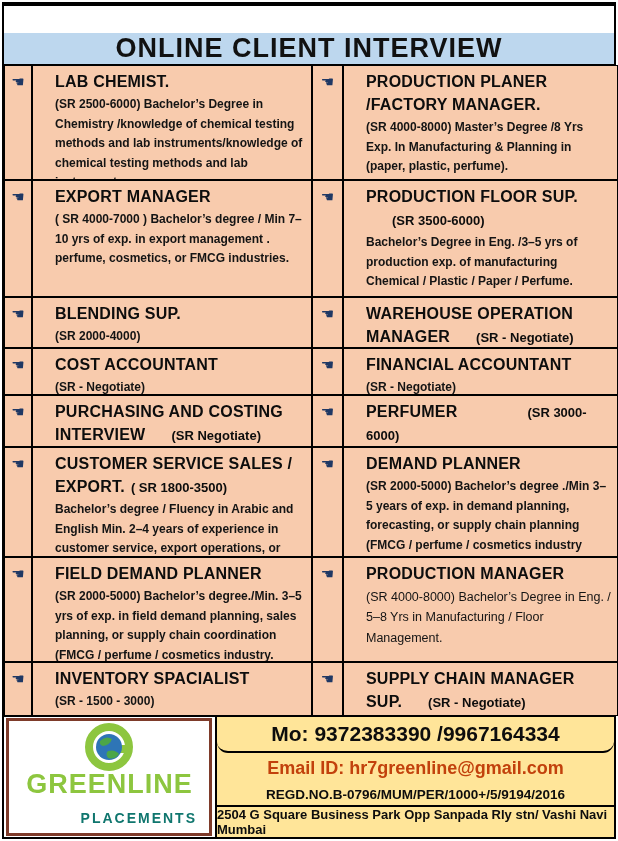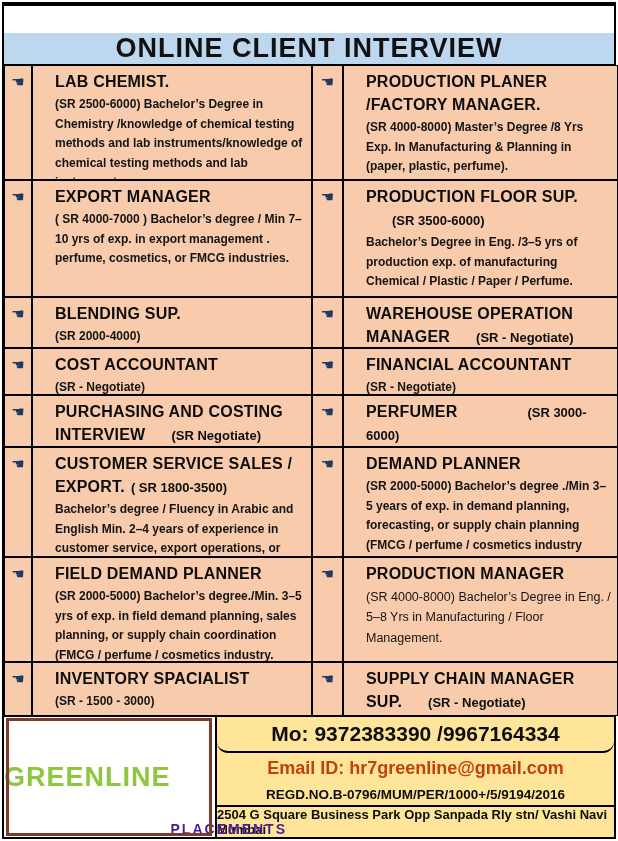--- a/index.html
+++ b/index.html
@@ -43,29 +43,29 @@
   .content-cell { padding:4px 3px 2px 22px; }
   .jtitle { font-weight:800; font-size:16px; color:#0d0d0d; line-height:1.45; letter-spacing:0.2px; }
   .sal { font-weight:700; font-size:13px; margin-left:26px; letter-spacing:0; }
   .jdetail { font-weight:700; font-size:12px; line-height:1.62; color:#141414; margin-top:2px; padding-right:3px; }
   .jdetail.light { font-weight:400; font-size:12.5px; }
 
   
   .footer { flex:1; display:flex; background:#ffe599; border-top:1px solid #000; }
   .logo-box {
     width:213px; background:#fff; border-right:2px solid #000;
-    display:flex; flex-direction:row; align-items:center;
+    display:flex; flex-direction:column; align-items:center;
     padding-top:2px; position:relative;
   }
   .logo-frame {
     position:absolute; inset:1px 3px 1px 2px; border:3px solid #7e3b2a; pointer-events:none;
   }
   .logo-mark { margin-top:2px; }
   .brand { font-weight:800; font-size:27px; color:#8dc63f; letter-spacing:1px; line-height:1; margin-top:-2px; }
-  .brand-sub { font-weight:800; font-size:14px; color:#4c1d95; letter-spacing:2px; align-self:flex-end; margin-right:18px; margin-top:3px; }
+  .brand-sub { font-weight:800; font-size:14px; color:#0f766e; letter-spacing:2px; align-self:flex-end; margin-right:18px; margin-top:12px; }
 
   .contact { flex:1; display:flex; flex-direction:column; }
   .c-mo {
     height:36px; border-bottom:2px solid #000; display:flex; align-items:center; justify-content:center;
     font-weight:800; font-size:21px; color:#0d0d0d;border-radius:11px;
   }
   .c-email {
     height:31px; display:flex; align-items:center; justify-content:center;
     font-weight:800; font-size:18px; color:#c2410c;
   }

